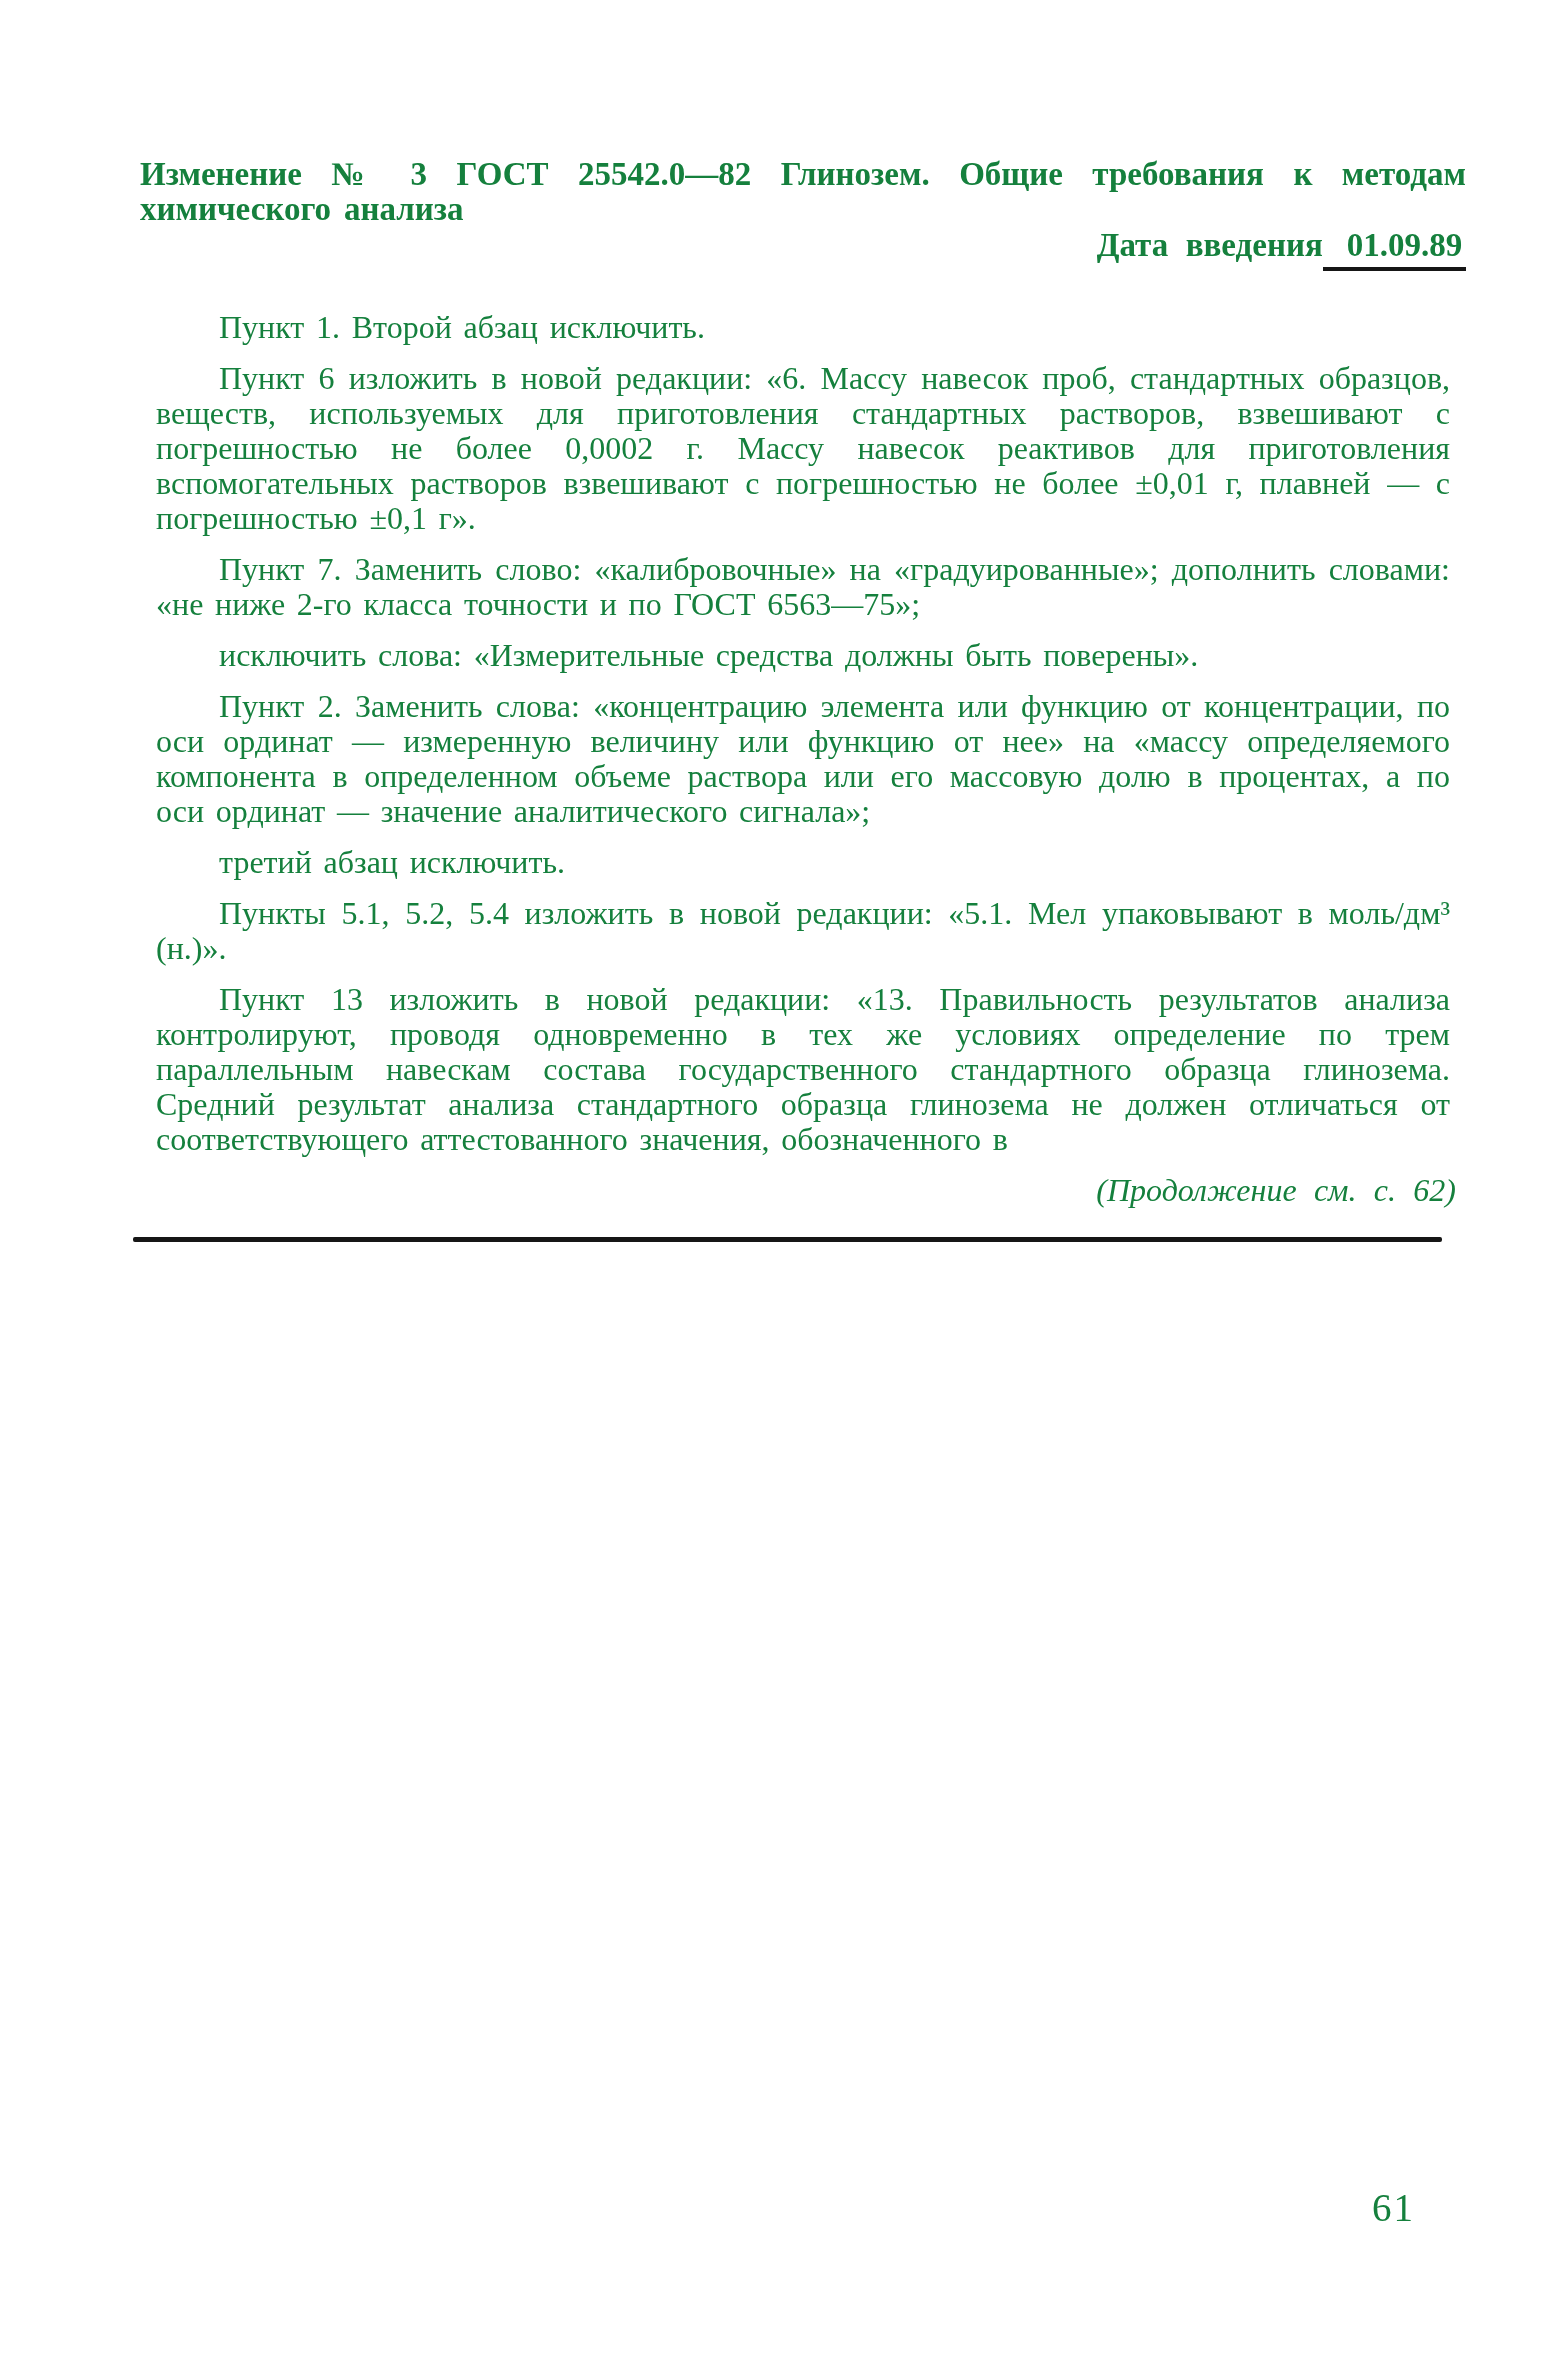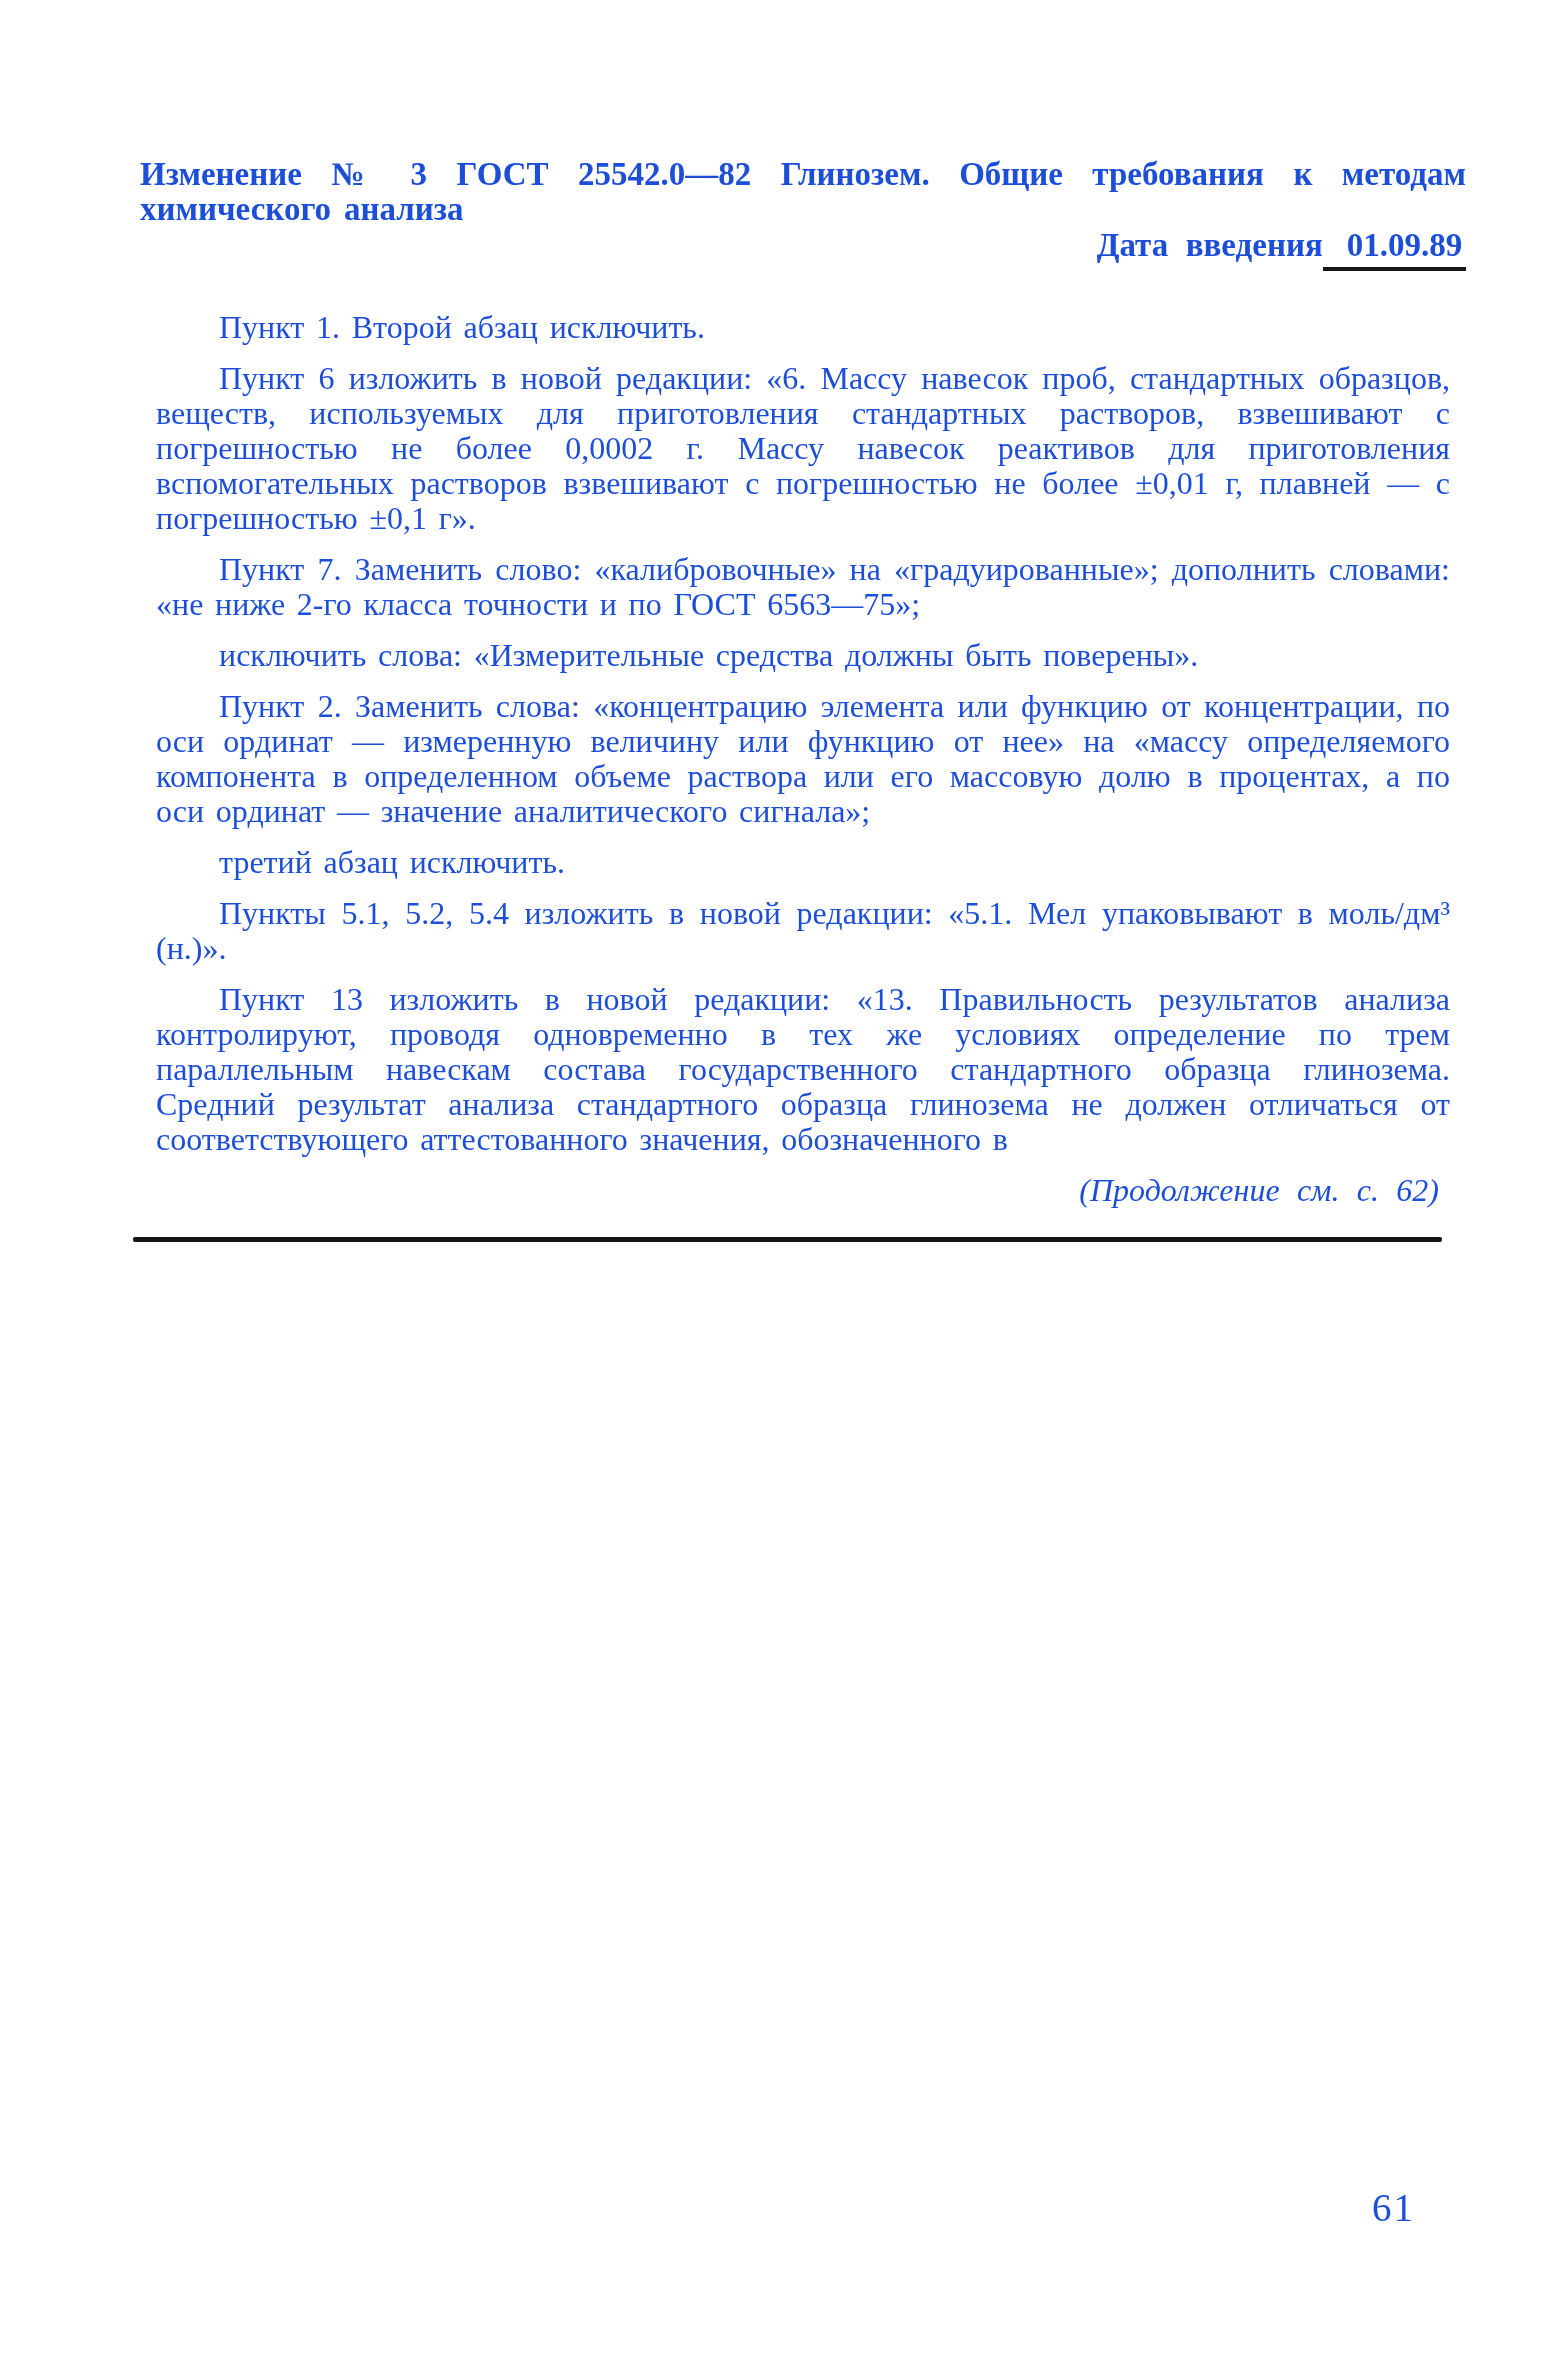--- a/index.html
+++ b/index.html
@@ -5,21 +5,21 @@
   html, body {
     margin: 0;
     padding: 0;
     background: #e8e8e8;
   }
   .page {
     position: relative;
     width: 1563px;
     height: 2357px;
     background: #ffffff;
-    color: #1d4ed8;
+    color: #15803d;
     font-family: "Liberation Serif", "DejaVu Serif", serif;
     overflow: hidden;
   }
   .content {
     position: absolute;
     left: 140px;
     top: 157px;
     width: 1326px;
   }
   .head-para {
@@ -47,21 +47,21 @@
   .body-block { margin-top: 39px; }
   .para {
     margin: 16px;
     font-size: 32px;
     line-height: 35px;
     text-align: justify;
     text-indent: 63px;
     word-spacing: 3.7px;
   }
   .continuation {
-    margin: 14px 27px 0 0;
+    margin: 14px 10px 0 0;
     font-size: 32px;
     line-height: 35px;
     font-style: italic;
     text-align: right;
     word-spacing: 9.3px;
   }
   .footer-rule {
     height: 5.6px;
     width: 1309px;
     margin: 29px 0 0 -7.5px;

